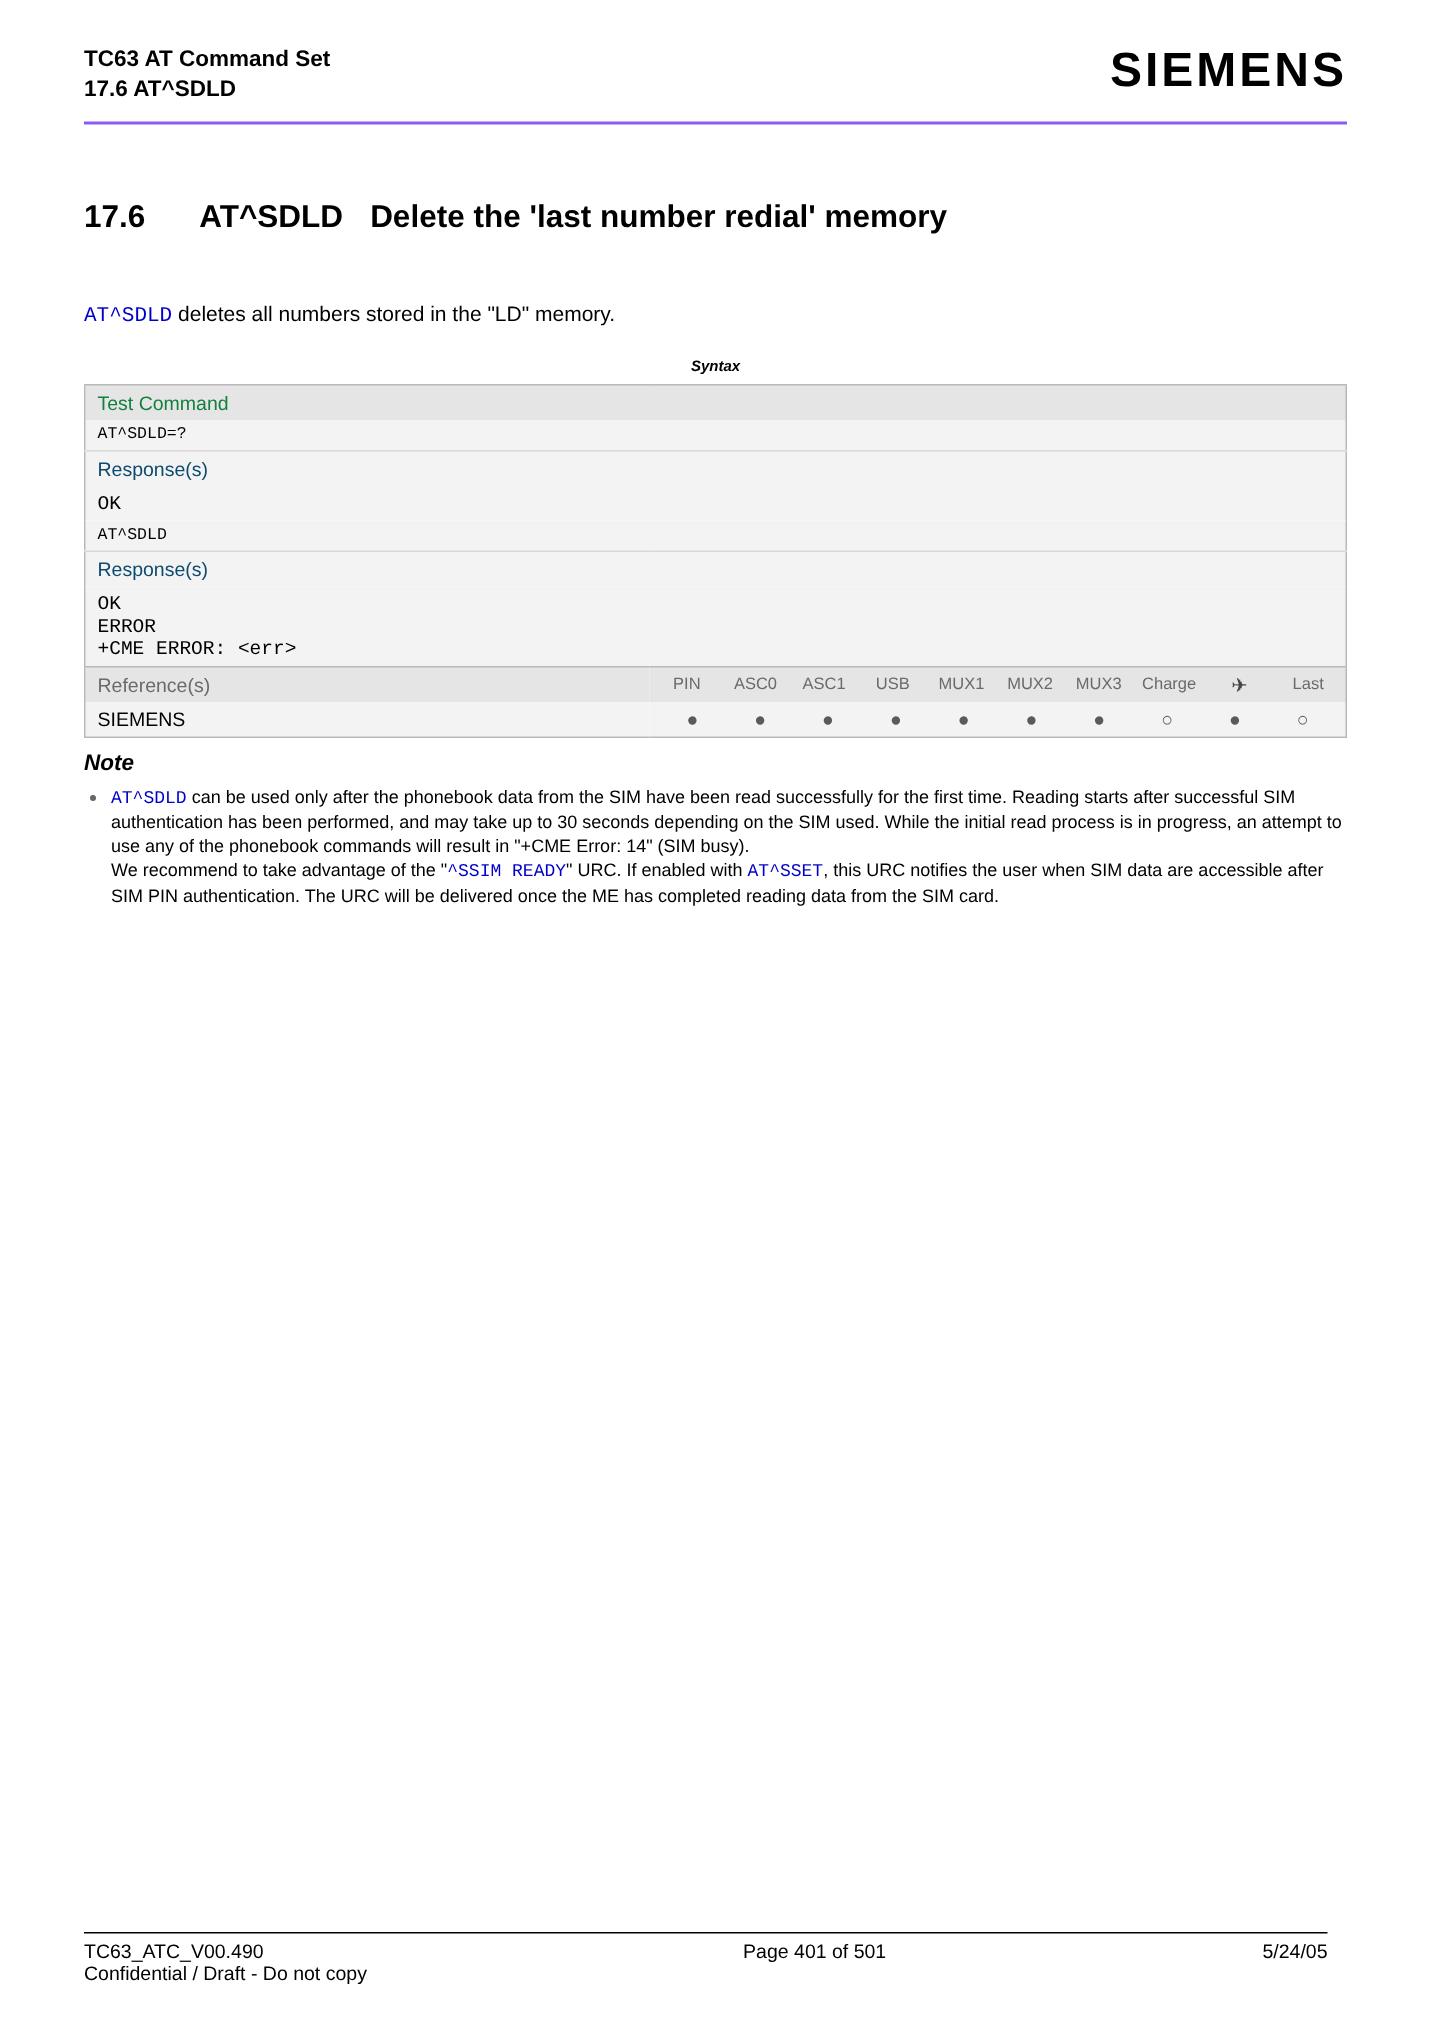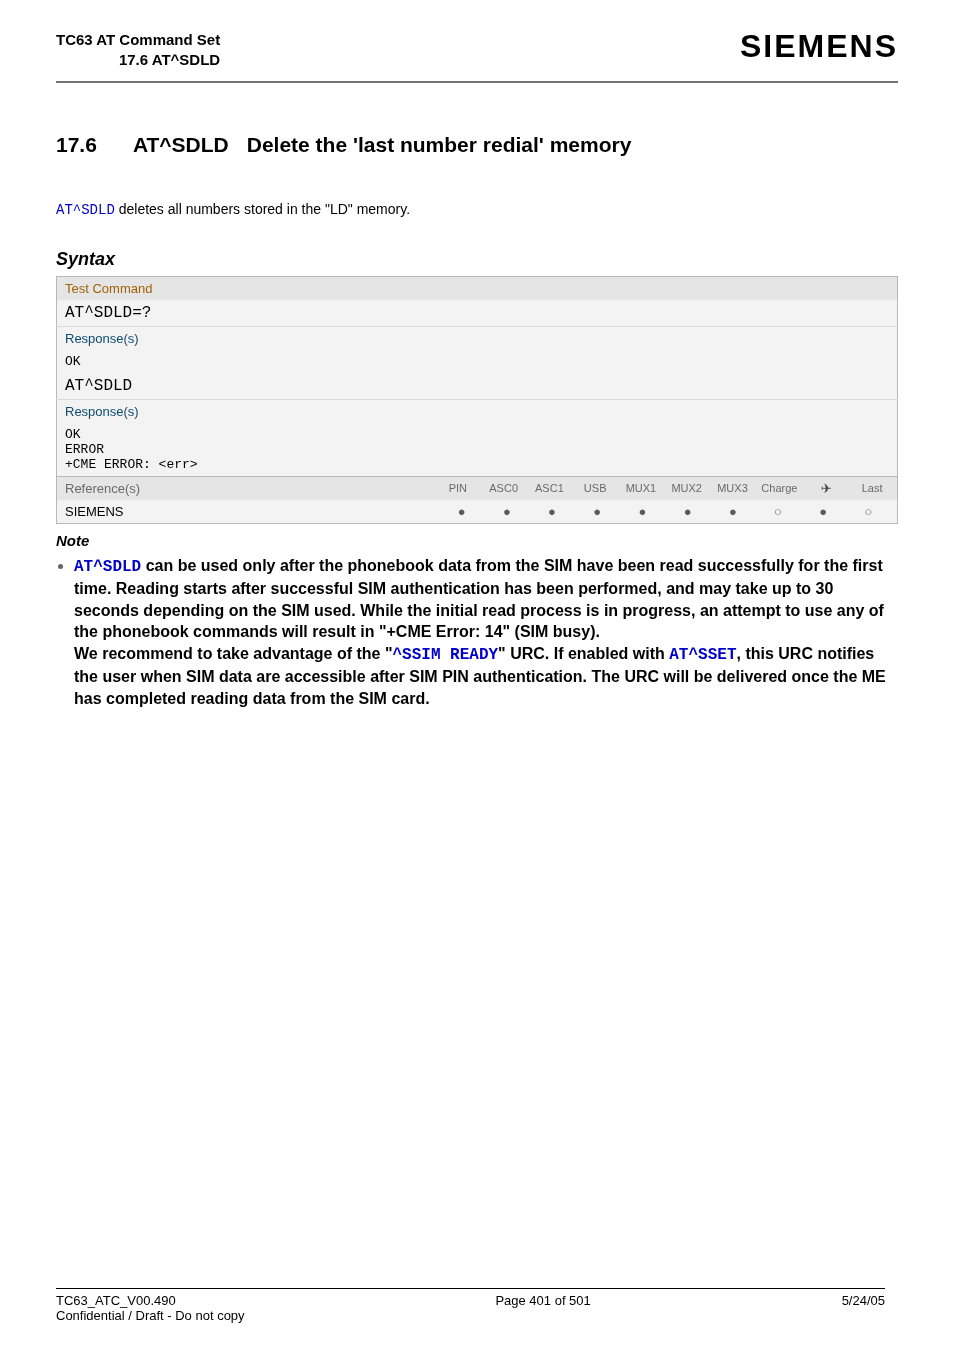--- a/index.html
+++ b/index.html
@@ -14,23 +14,22 @@
     padding: 30px 56px 0 56px;
     box-sizing: border-box;
     width: 954px;
     min-height: 1351px;
     position: relative;
   }
   .header {
     display: flex;
     justify-content: space-between;
     align-items: flex-start;
-    border-bottom: 2px solid #737373;
+    border-bottom: 2px solid #8b5cf6;
     padding-bottom: 10px;
-    text-align: right;
   }
   .header-left {
     font-size: 15px;
     line-height: 1.35;
   }
   .header-left .line1 { font-weight: bold; }
   .header-left .line2 { font-weight: bold; }
   .logo {
     font-family: Arial, Helvetica, sans-serif;
     font-weight: 900;
@@ -54,45 +53,46 @@
   }
   .intro {
     margin-top: 44px;
     font-size: 14px;
   }
   .intro .atlink {
     font-family: "Courier New", monospace;
     color: #0000cc;
   }
   .syntax-label {
-    margin-top: 31px;
+    margin-top: 20px;
     font-weight: bold;
     font-style: italic;
-    font-size: 18px;
+    font-size: 10px;
+    text-align: center;
   }
   .syntax-table {
     margin-top: 6px;
     border: 1px solid #b8b8b8;
     width: 100%;
     font-size: 13px;
     border-collapse: collapse;
   }
   .syntax-table td {
     padding: 4px 8px;
     vertical-align: middle;
   }
   .row-grayhdr {
     background: #e5e5e5;
-    color: #a16207;
+    color: #15803d;
     border-top: 1px solid #b8b8b8;
   }
   .row-code {
     background: #f3f3f3;
     font-family: "Courier New", monospace;
-    font-size: 16px;
+    font-size: 11px;
   }
   .row-resp {
     background: #f3f3f3;
     color: #0c4a6e;
     border-top: 1px solid #d8d8d8;
   }
   .row-respcode {
     background: #f3f3f3;
     font-family: "Courier New", monospace;
     font-size: 13px;
@@ -151,23 +151,22 @@
   }
   .note-label {
     margin-top: 8px;
     font-weight: bold;
     font-style: italic;
     font-size: 15px;
   }
   .note-list {
     margin: 6px 0 0 0;
     padding: 0 0 0 18px;
-    font-size: 16px;
+    font-size: 12px;
     line-height: 1.35;
-    font-weight: bold;
   }
   .note-list li {
     color: #666;
   }
   .note-list li .body {
     color: #000;
   }
   .mono-link {
     font-family: "Courier New", monospace;
     color: #0000cc;

